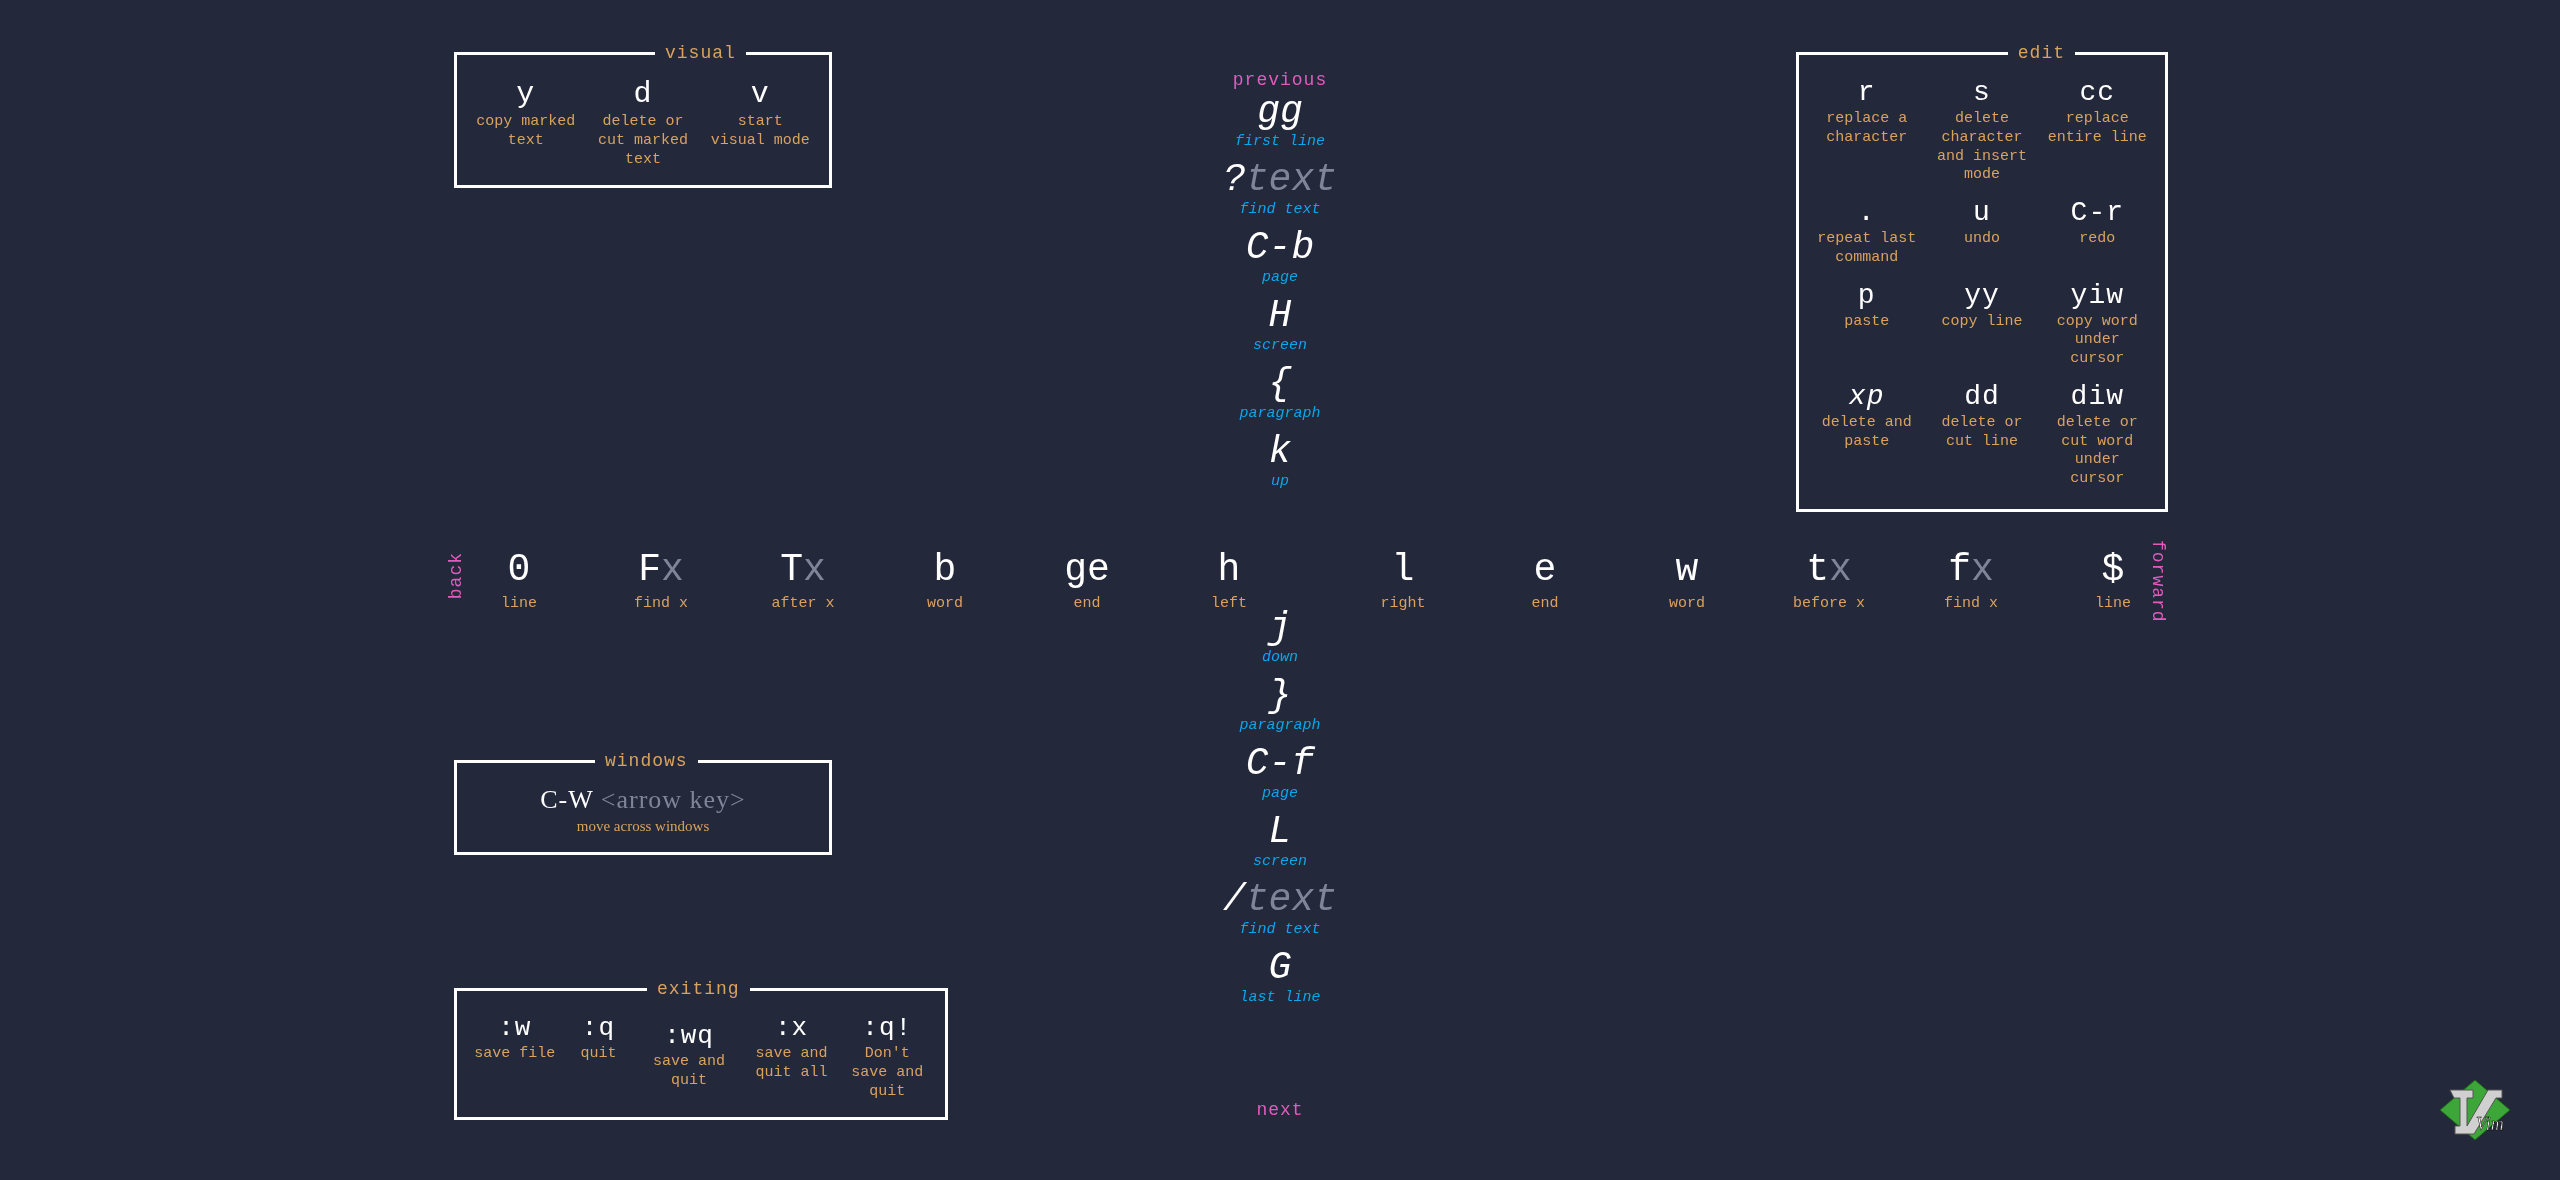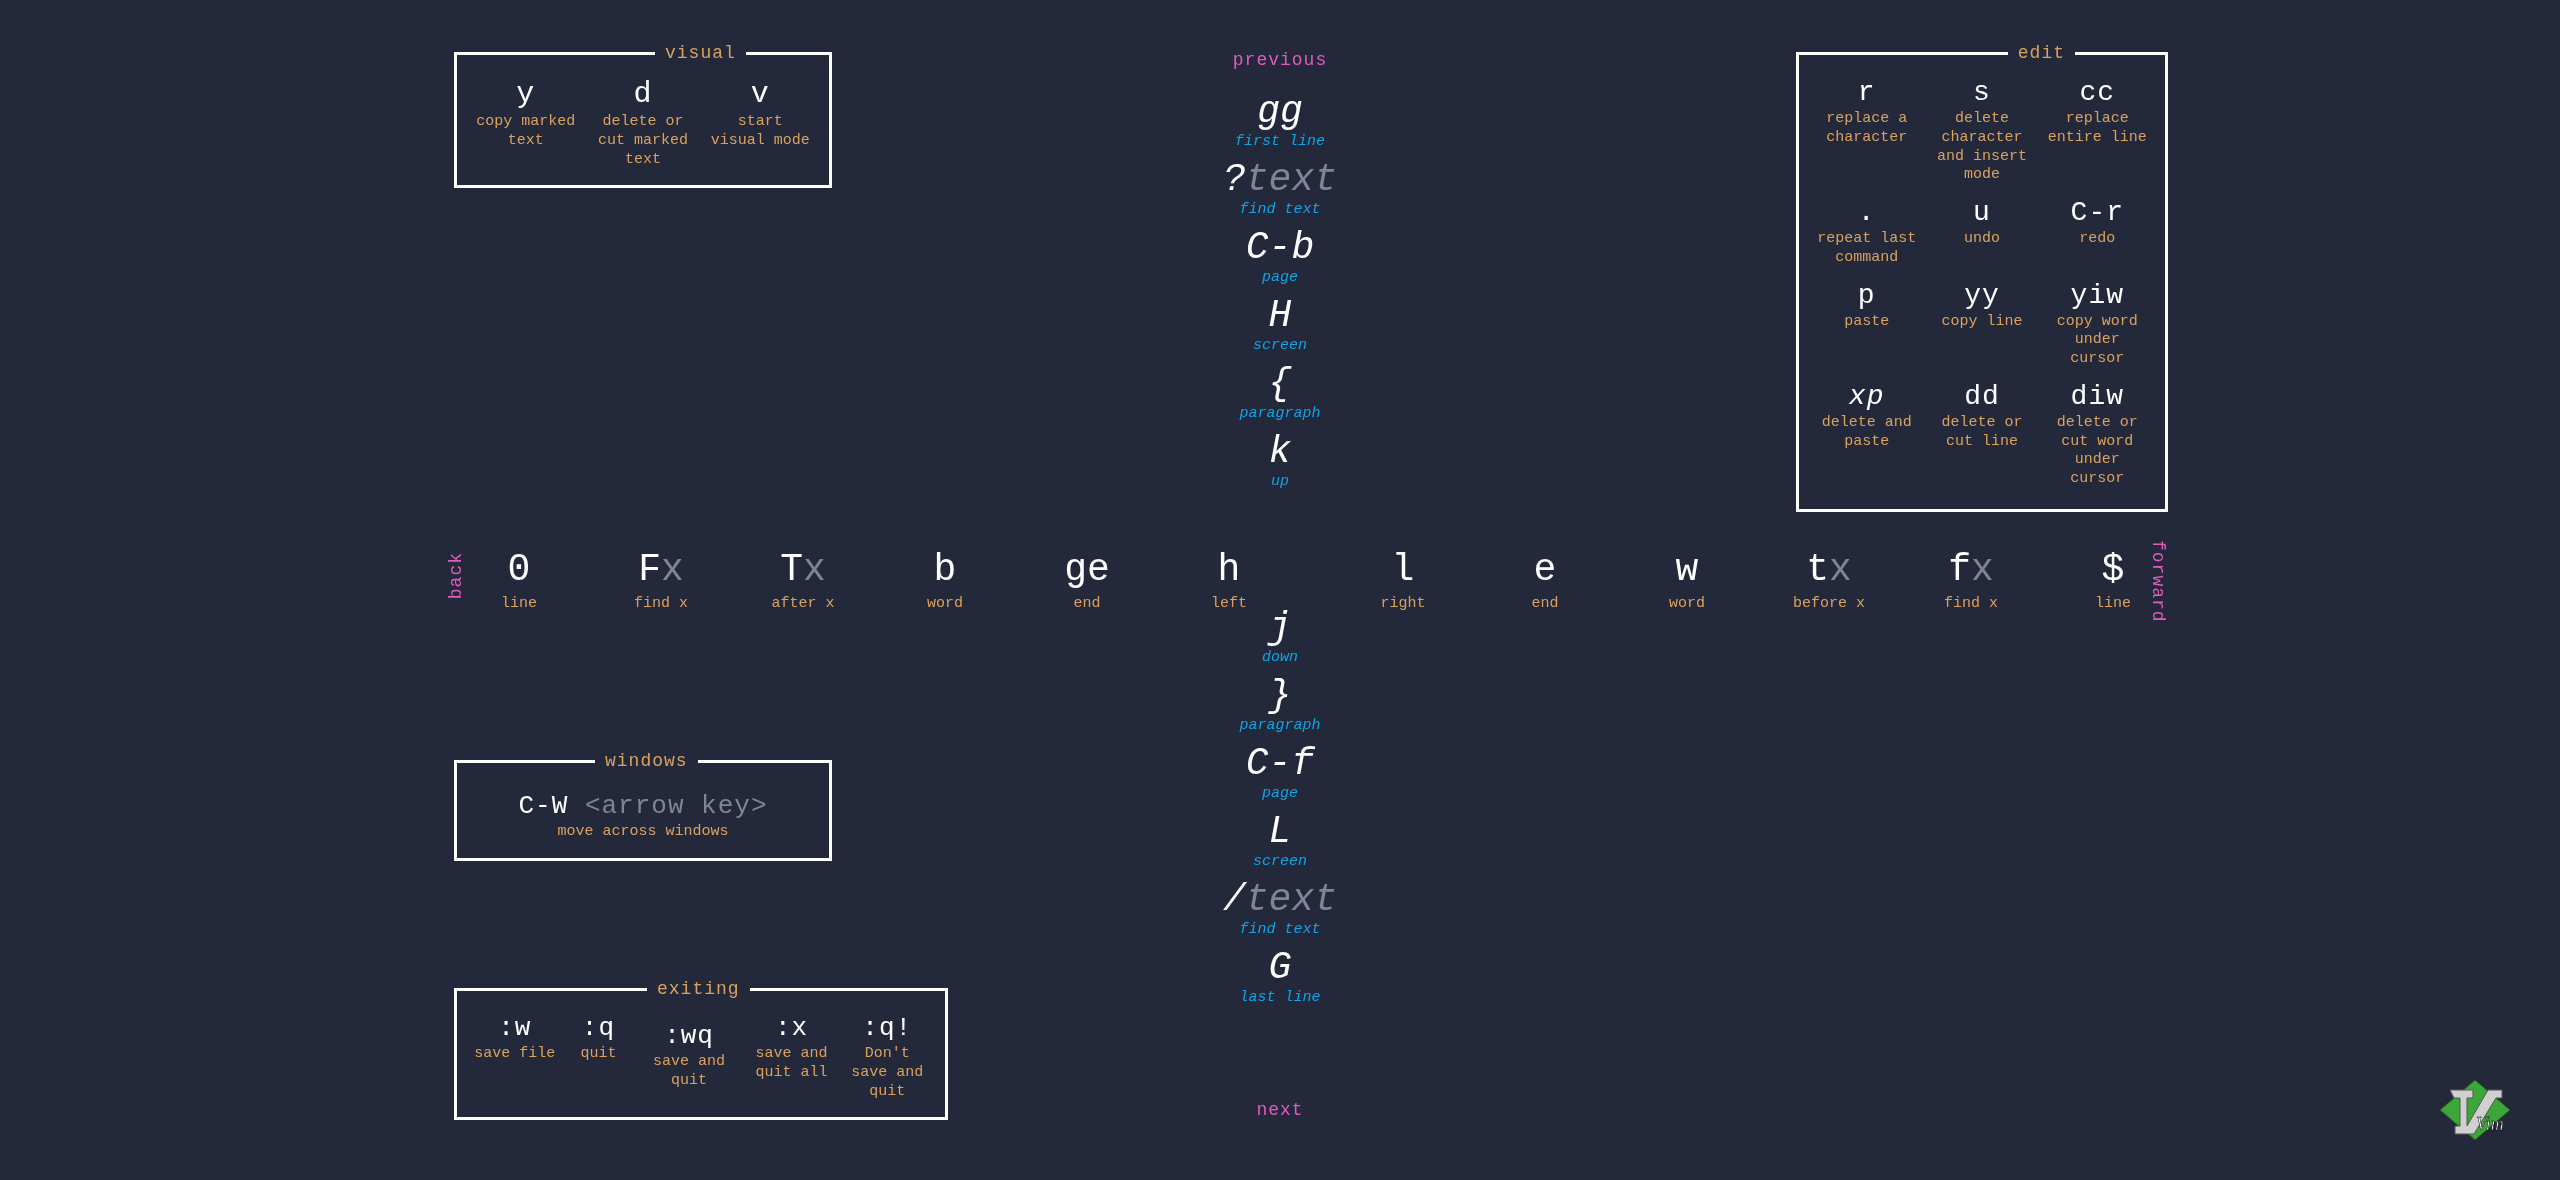--- a/index.html
+++ b/index.html
@@ -158,21 +158,21 @@
         <div class="cell" style="width: 116px;">
           <div class="key" style="font-size:28px;">diw</div>
           <div class="desc">delete or cut word under cursor</div>
         </div>
       </div>
     </div>
 </div>
 
 <div class="box" style="left:454px; top:760px; width:378px;">
   <span class="box-title" style="left:138px;">windows</span>
-  <div class="cell" style="margin-top:6px;">
+  <div class="cell" style="font-family:Liberation Serif, serif;">
     <div class="key" style="font-size:26px;">
       <span>C-W </span><span class="placeholder">&lt;arrow key&gt;</span>
     </div>
     <div class="desc">move across windows</div>
   </div>
 </div>
 
 <div class="box" style="left:454px; top:988px; width:494px;">
   <span class="box-title" style="left:190px;">exiting</span>
   <div class="row" style="justify-content:space-around;">
@@ -192,21 +192,21 @@
       <div class="key" style="font-size:26px;">:x</div>
       <div class="desc">save and quit all</div>
     </div>
     <div class="cell" style="width:96px;">
       <div class="key" style="font-size:26px;">:q!</div>
       <div class="desc">Don't save and quit</div>
     </div>
   </div>
 </div>
 
-<div class="axis-label" style="left:50%; transform:translateX(-50%); top:50px;">previous</div>
+<div class="axis-label" style="left:50%; transform:translateX(-50%); top:70px;">previous</div>
 <div class="axis-label" style="left:50%; transform:translateX(-50%); top:1100px;">next</div>
 <div class="axis-label vert" style="left:446px; top:552px; transform:rotate(180deg);">back</div>
 <div class="axis-label vert" style="left:2148px; top:540px;">forward</div>
 
 <div class="center-col" id="center-up" style="top:82px;">
     <div class="vcell">
       <div class="vkey">gg</div>
       <div class="vdesc">first line</div>
     </div>
     <div class="vcell">

